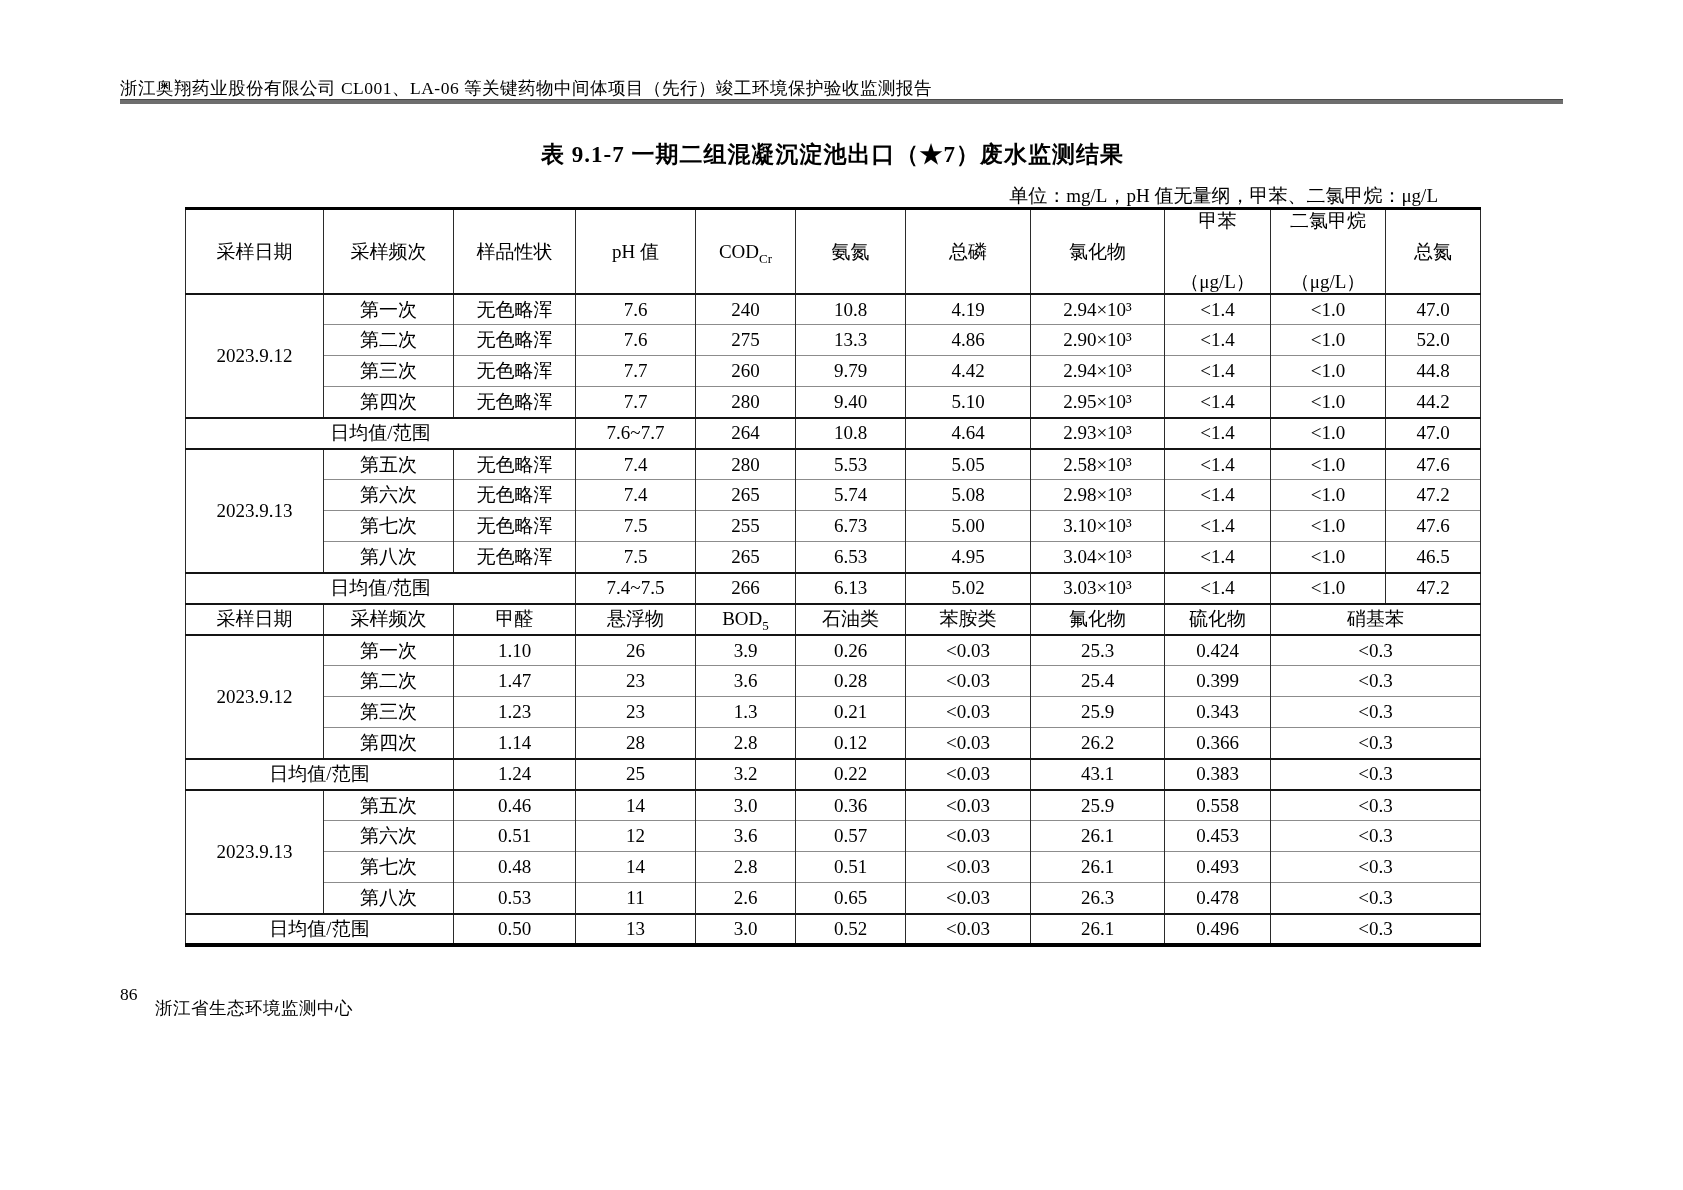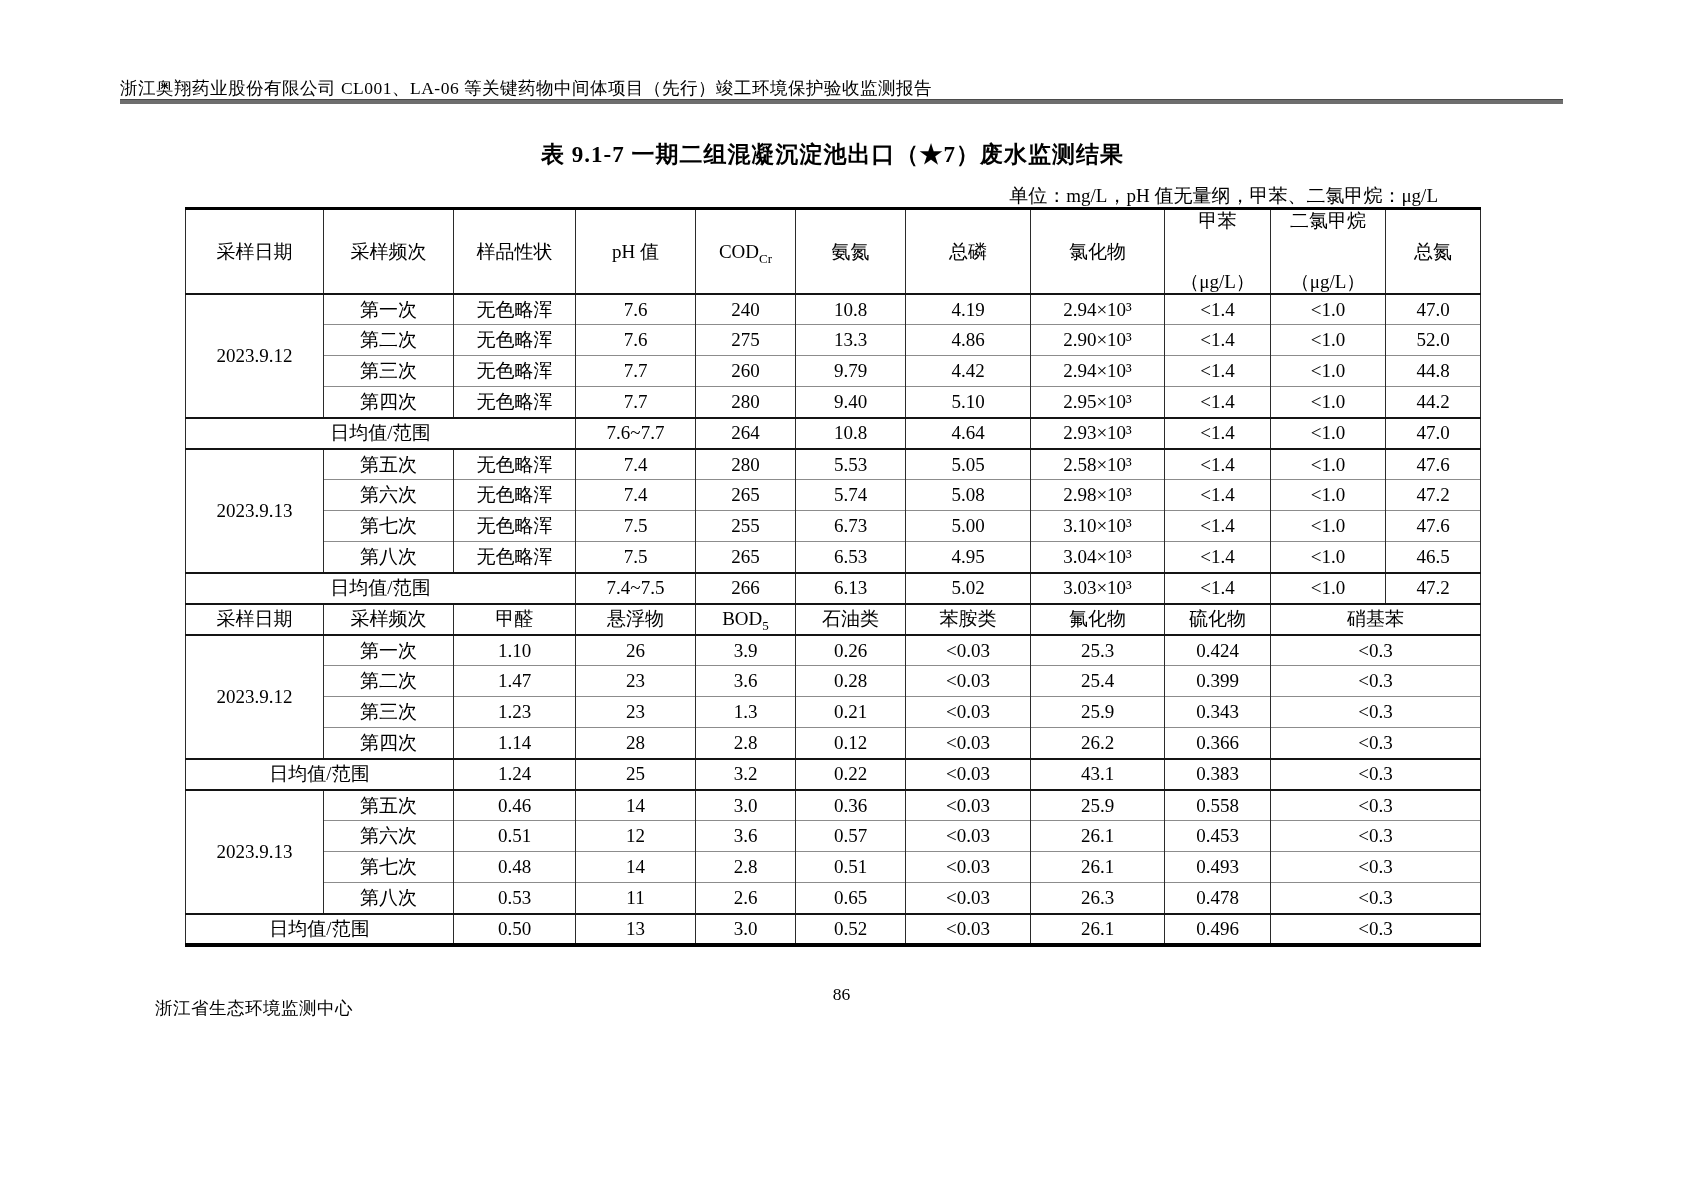--- a/index.html
+++ b/index.html
@@ -43,21 +43,21 @@
     border-top:2px solid #141414;
   }
   table.monitor tr.header-main th { height:66px; white-space:normal; }
   table.monitor sub { font-size:13px; line-height:0; }
   table.monitor .line2 { display:block;margin-top:40px; }
   .footer-left {
     position:absolute; top:984px; left:155px; font-size:17.5px; letter-spacing:0.5px;margin-top:12px;
   }
   .footer-page {
     position:absolute; top:984px; left:120px; width:1443px;
-    text-align:center; font-size:17.5px;
+    text-align:left; font-size:17.5px;
   }
 </style>
 </head>
 <body>
 
 <div class="page-header">浙江奥翔药业股份有限公司 CL001、LA-06 等关键药物中间体项目（先行）竣工环境保护验收监测报告</div>
 <div class="header-rule"></div>
 
 <div class="doc-title">表 9.1-7  一期二组混凝沉淀池出口（★7）废水监测结果</div>
 <div class="unit-note">单位：mg/L，pH 值无量纲，甲苯、二氯甲烷：μg/L</div>

